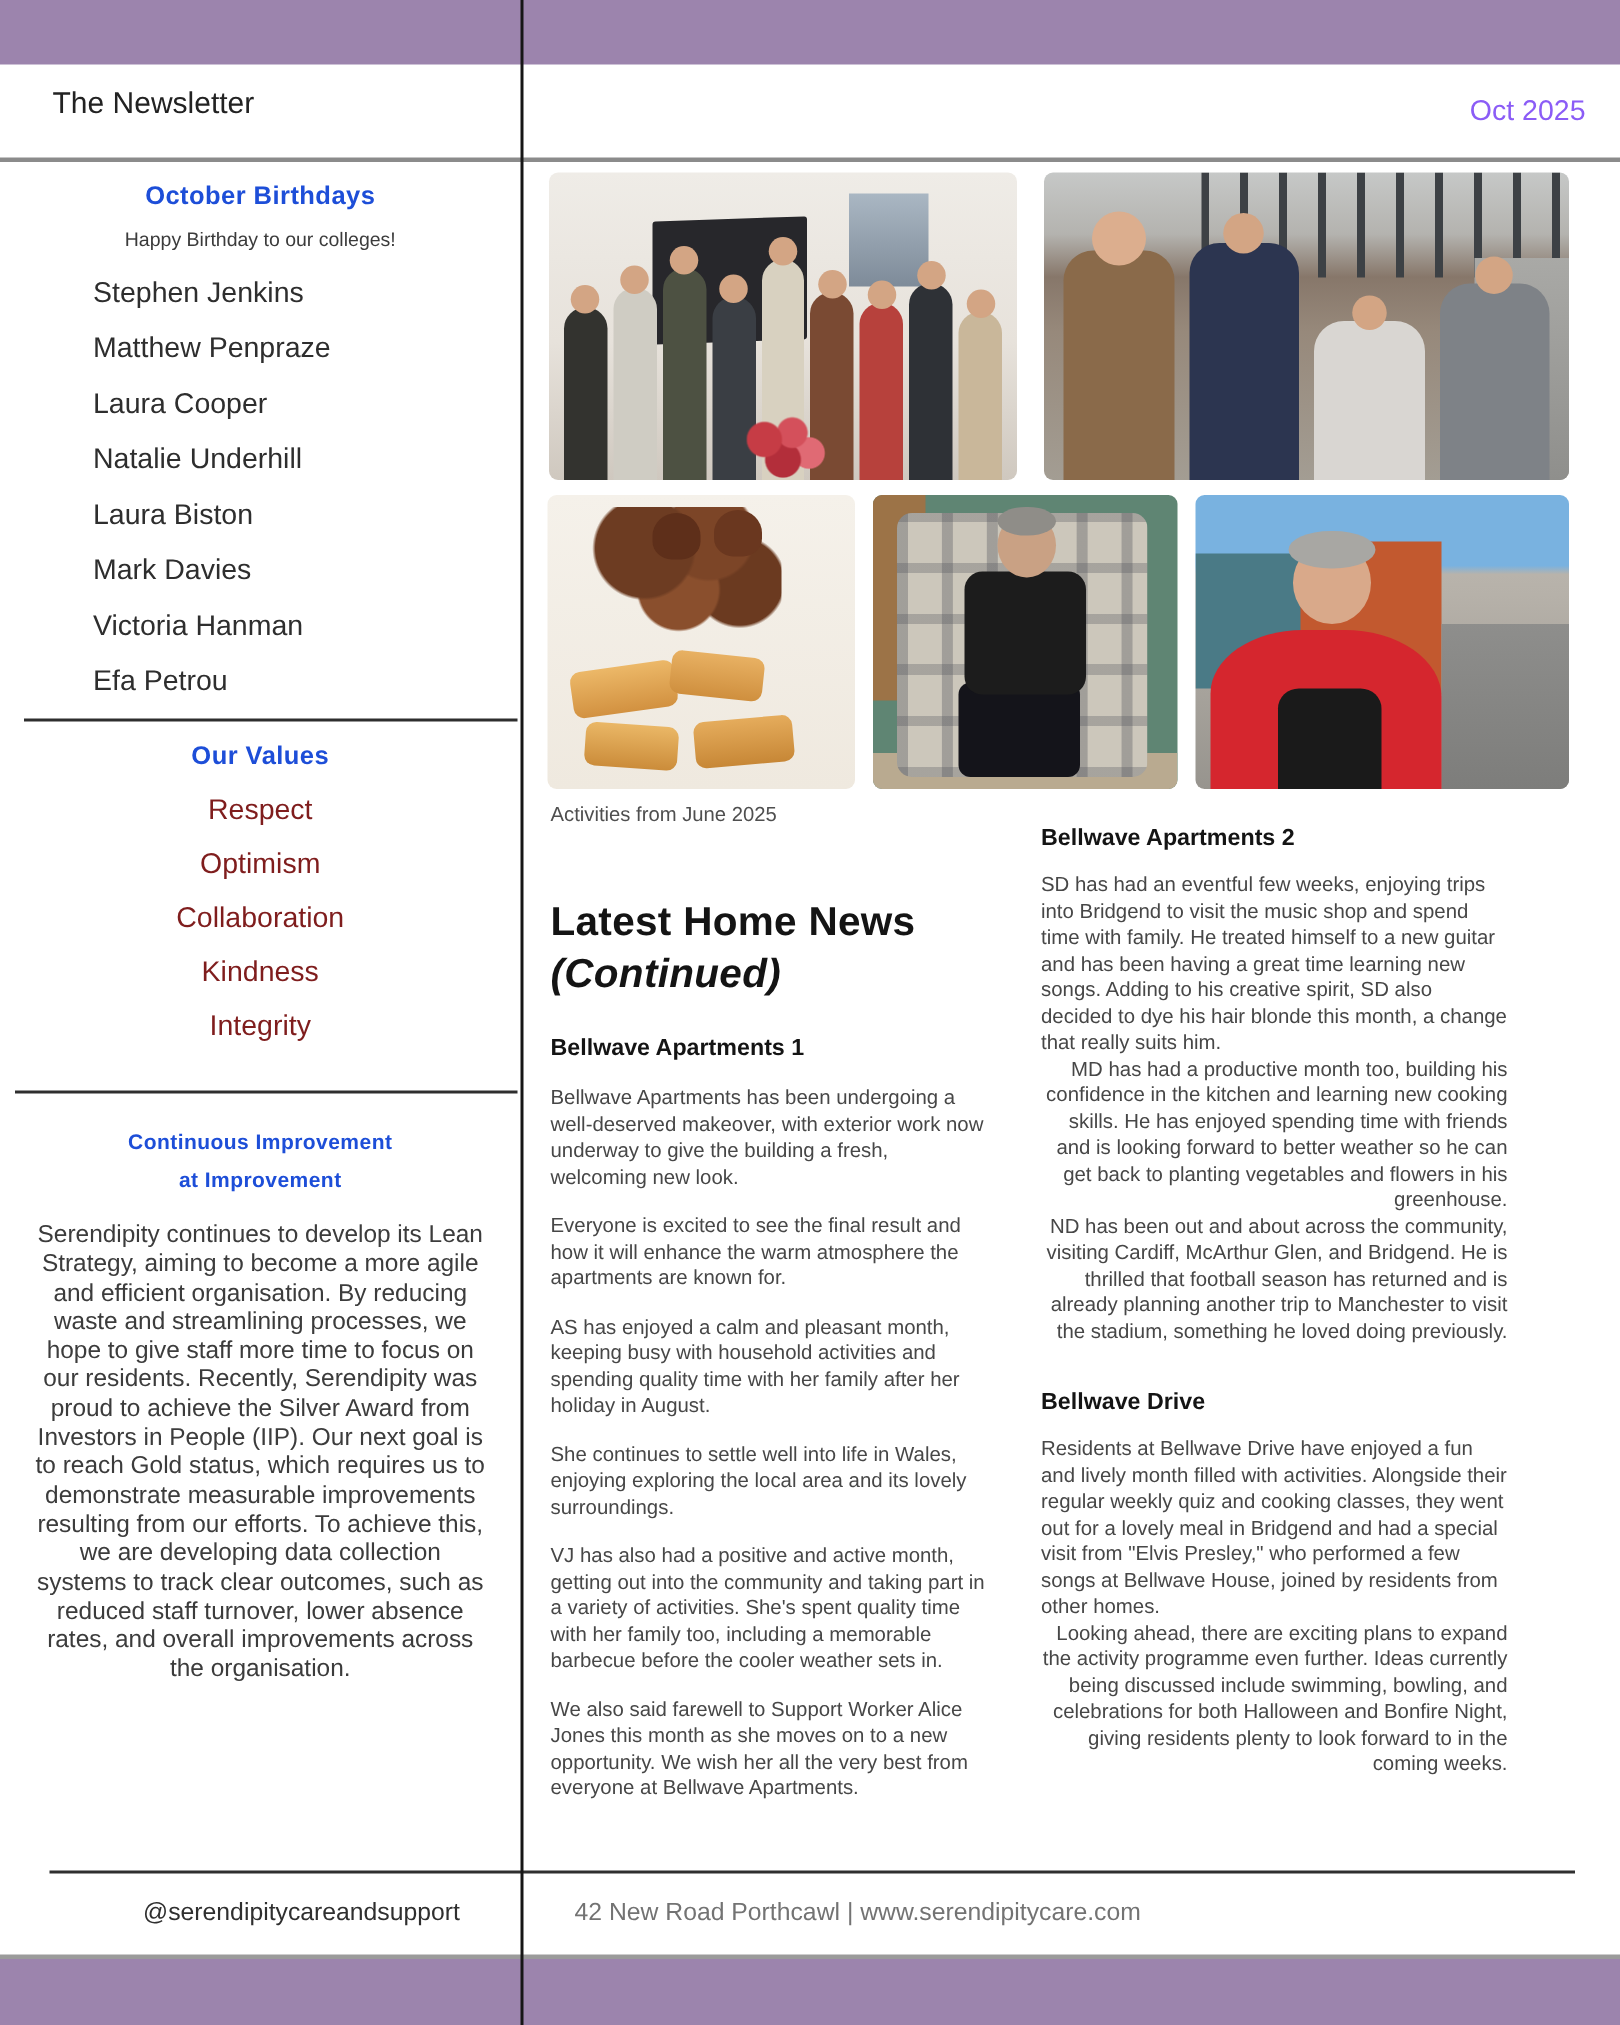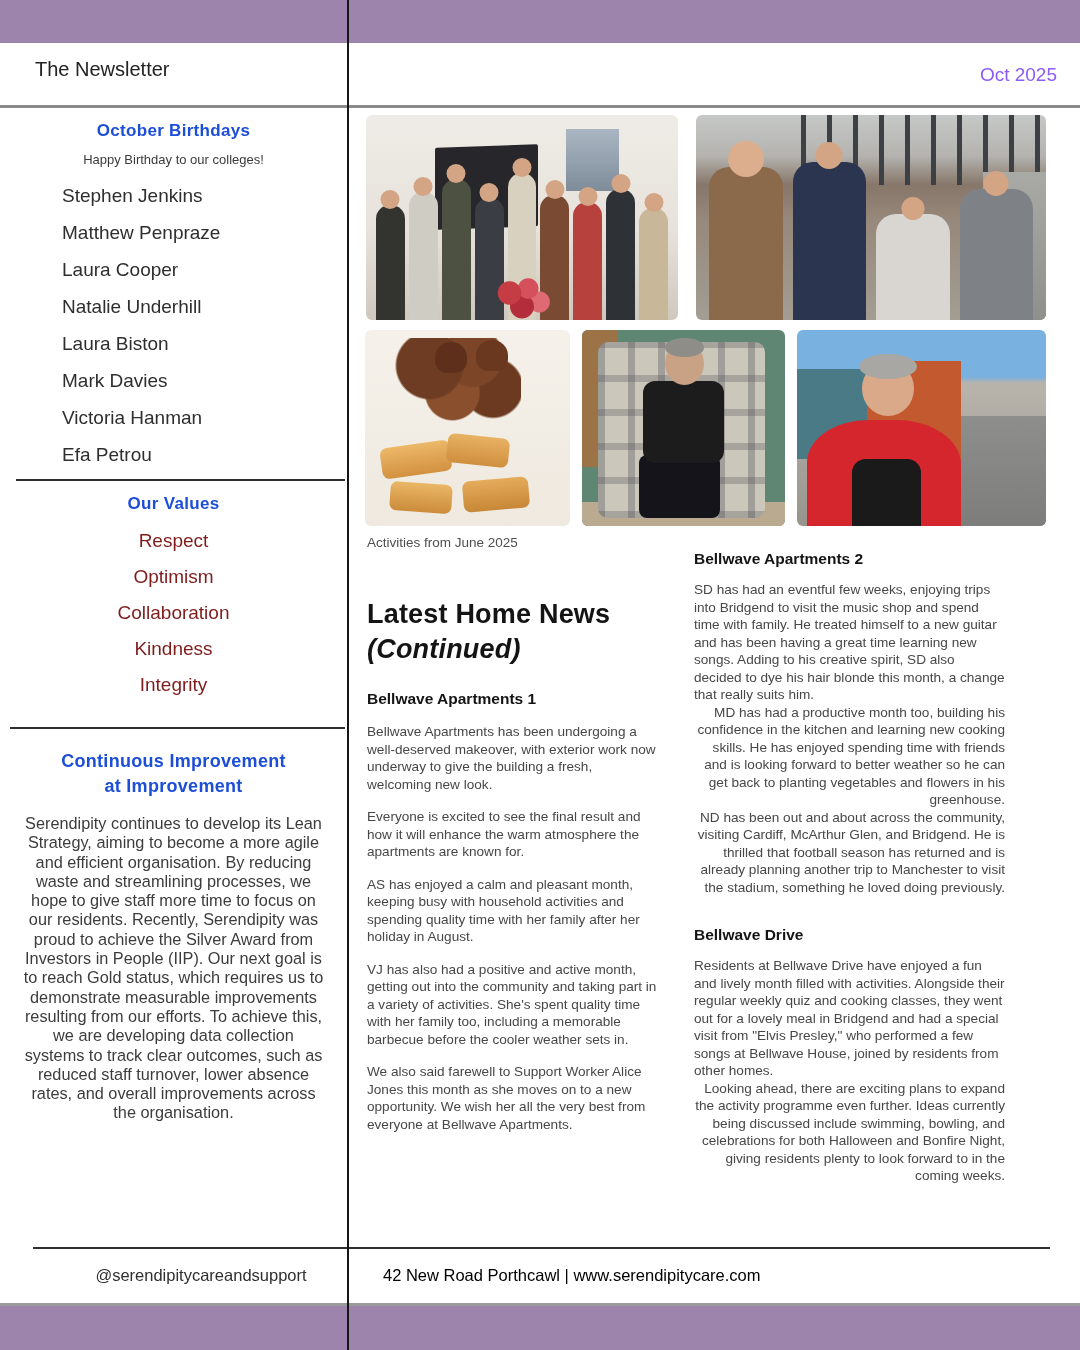--- a/index.html
+++ b/index.html
@@ -21,21 +21,21 @@
   
   .sidebar{position:absolute;left:0;top:108px;width:347px;}
   .sb-h{margin:13px 0 0 0;text-align:center;font-size:17px;font-weight:bold;color:#1d4ed8;letter-spacing:.3px;}
   .sb-sub{margin-top:11px;text-align:center;font-size:13px;color:#3b3b3b;}
   ul.names{list-style:none;margin:10px 0 0 0;padding:0 0 0 62px;}
   ul.names li{font-size:19px;line-height:37px;color:#2e2e2e;}
   .sb-rule{margin:6px 2px 0 16px;height:0;border-top:2px solid #2e2e2e;}
   .sb-rule2{margin-top:24px;margin-left:10px;}
   ul.values{list-style:none;margin:9px 0 0 0;padding:0;text-align:center;}
   ul.values li{font-size:19px;line-height:36px;color:#7f1d1d;}
-  .imp-h{margin-top:20px;line-height:25px;font-size:18px;}
+  .imp-h{margin-top:20px;line-height:25px;font-size:14px;}
   .imp-body{margin:15px 22px 0 22px;text-align:center;font-size:16.3px;line-height:19.3px;color:#3c3c3c;}
 
   
   .ph{position:absolute;border-radius:6px;overflow:hidden;background:#ddd;}
   .ph>div{position:absolute;}
   .people{left:0;right:0;bottom:0;height:78%;display:flex;align-items:flex-end;padding:0 8px;}
   .person{flex:1;margin:0 2px;border-radius:14px 14px 0 0;position:relative;}
   .person::before{content:"";position:absolute;top:-15px;left:50%;transform:translateX(-50%);
                   width:19px;height:19px;border-radius:50%;background:#d3a584;}
   
@@ -113,21 +113,21 @@
   .sec-h{margin:23px 0 0 0;font-size:15.5px;font-weight:bold;color:#141414;}
   .col2 .sec-h{margin-top:0;}
   .col2 .sec-h2{margin-top:30px;}
   .body-p{margin:15px 0 0 0;font-size:13.6px;line-height:17.5px;color:#474747;}
   .body-p.tight{margin-top:0;text-align:right;}
   .col2 .body-p{margin-top:13px;}
   .col2 .body-p.tight{margin-top:0;}
 
   
   .footer-social{position:absolute;left:56px;top:1266px;width:290px;text-align:center;font-size:16.5px;color:#2f2f2f;}
-  .footer-address{position:absolute;left:383px;top:1266px;font-size:16.5px;color:#000000;}
+  .footer-address{position:absolute;left:383px;top:1266px;font-size:16.5px;color:#737373;}
 </style>
 </head>
 <body>
 
 <div id="page">
 
   <div class="topbar"></div>
   <div class="vline"></div>
   <div class="rule-header"></div>
 
@@ -228,20 +228,21 @@
 
   <div class="col1">
     <h1 class="headline">
       <span>Latest Home News</span><br>
       <span class="it">(Continued)</span>
     </h1>
     <h3 class="sec-h">Bellwave Apartments 1</h3>
     <p class="body-p">Bellwave Apartments has been undergoing a well-deserved makeover, with exterior work now underway to give the building a fresh, welcoming new look.</p>
     <p class="body-p">Everyone is excited to see the final result and how it will enhance the warm atmosphere the apartments are known for.</p>
     <p class="body-p">AS has enjoyed a calm and pleasant month, keeping busy with household activities and spending quality time with her family after her holiday in August.</p>
+    <p class="body-p">She continues to settle well into life in Wales, enjoying exploring the local area and its lovely surroundings.</p>
     <p class="body-p">VJ has also had a positive and active month, getting out into the community and taking part in a variety of activities. She's spent quality time with her family too, including a memorable barbecue before the cooler weather sets in.</p>
     <p class="body-p">We also said farewell to Support Worker Alice Jones this month as she moves on to a new opportunity. We wish her all the very best from everyone at Bellwave Apartments.</p>
   </div>
 
   <div class="col2">
     <h3 class="sec-h">Bellwave Apartments 2</h3>
     <p class="body-p">SD has had an eventful few weeks, enjoying trips into Bridgend to visit the music shop and spend time with family. He treated himself to a new guitar and has been having a great time learning new songs. Adding to his creative spirit, SD also decided to dye his hair blonde this month, a change that really suits him.</p>
     <p class="body-p tight">MD has had a productive month too, building his confidence in the kitchen and learning new cooking skills. He has enjoyed spending time with friends and is looking forward to better weather so he can get back to planting vegetables and flowers in his greenhouse.</p>
     <p class="body-p tight">ND has been out and about across the community, visiting Cardiff, McArthur Glen, and Bridgend. He is thrilled that football season has returned and is already planning another trip to Manchester to visit the stadium, something he loved doing previously.</p>
     <h3 class="sec-h sec-h2">Bellwave Drive</h3>

